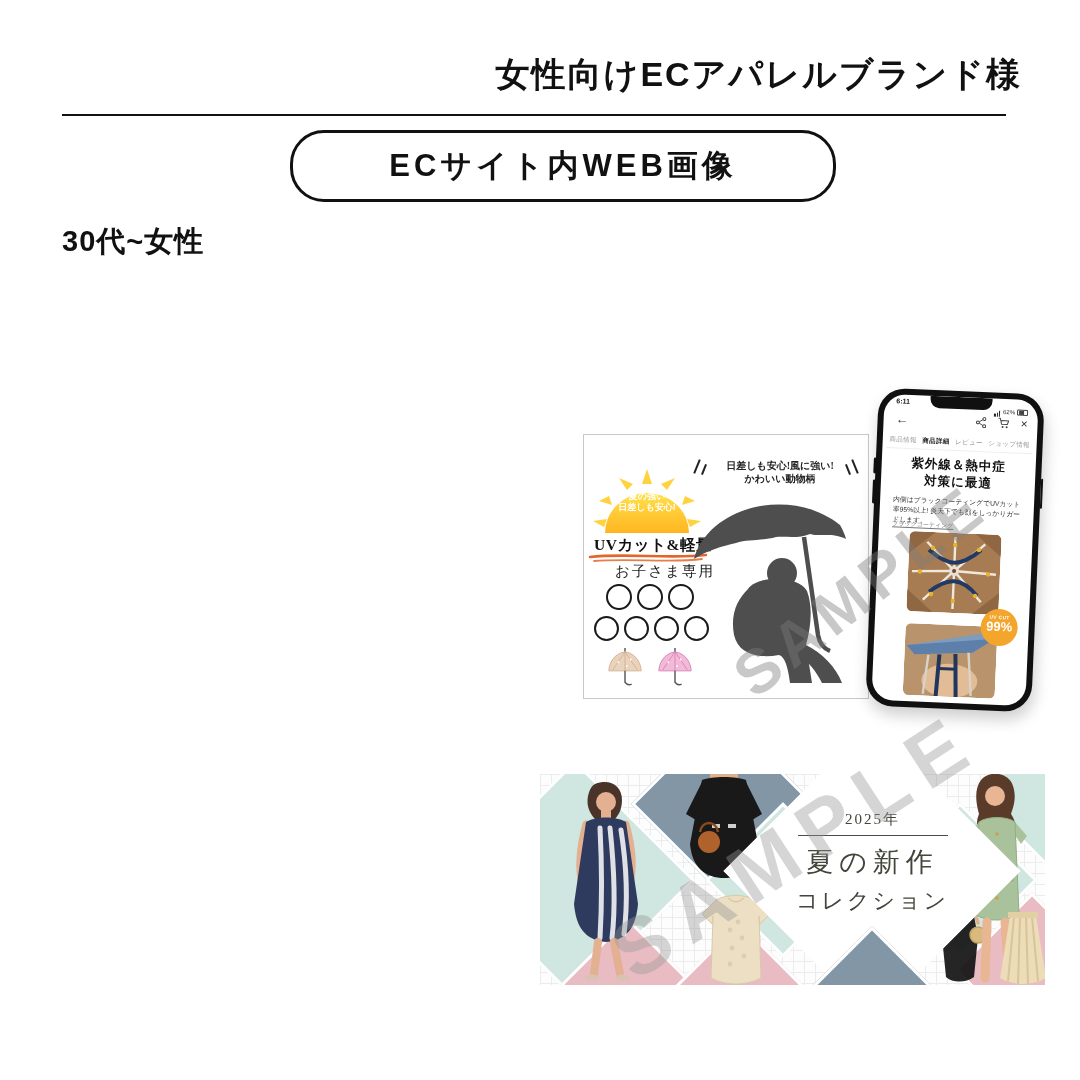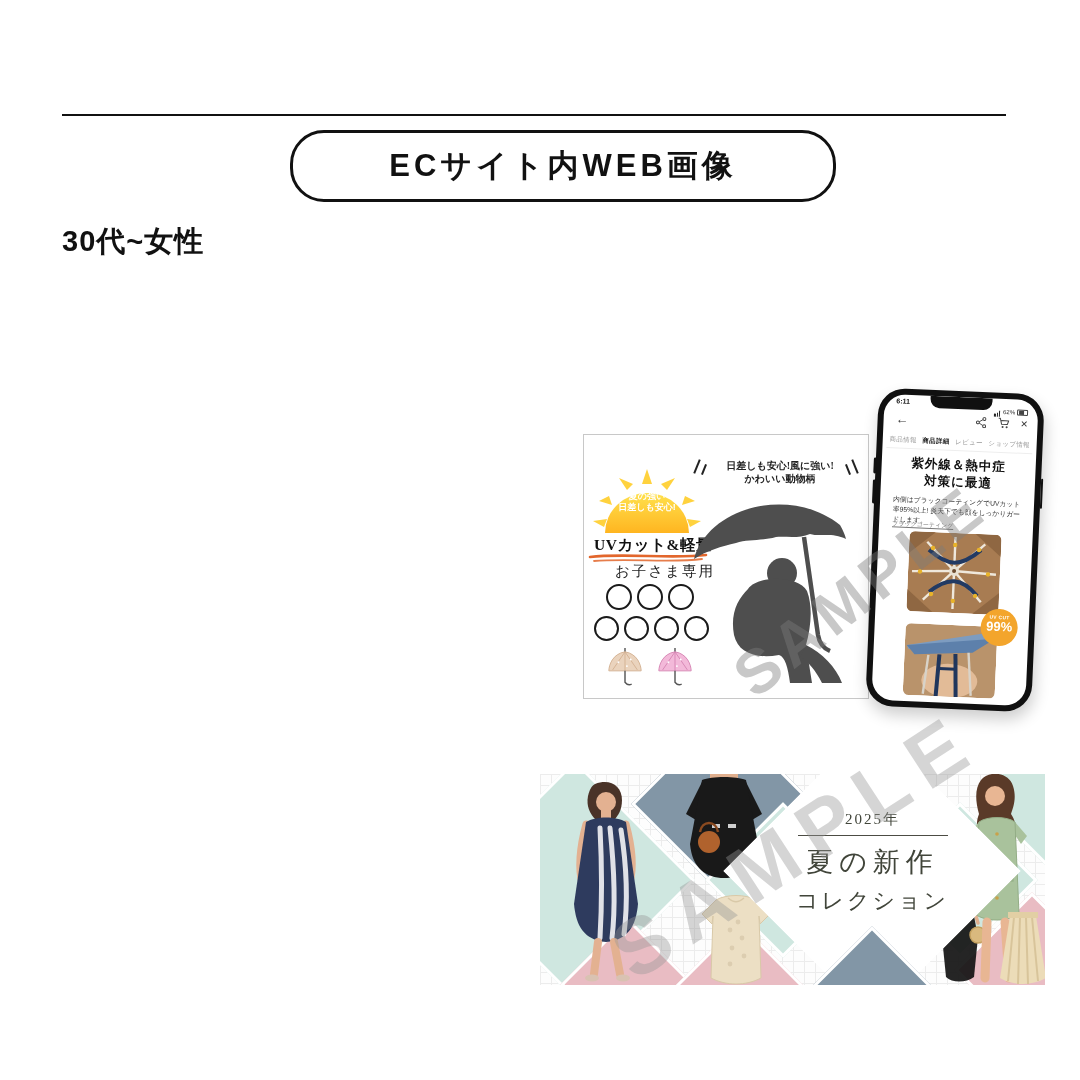--- a/index.html
+++ b/index.html
@@ -105,20 +105,21 @@
   .bn-year{font-size:15px;letter-spacing:2px;}
   .bn-rule{width:150px;border-top:1.5px solid #4c4c44;margin:6px auto 8px auto;}
   .bn-line1{font-size:27px;letter-spacing:6px;}
   .bn-line2{font-size:22px;letter-spacing:3px;margin-top:6px;}
 </style>
 </head>
 <body>
 
 <div class="page">
 
+  <div class="client-title">女性向けECアパレルブランド様</div>
   <div class="head-rule"></div>
   <div class="badge">
     <span>ECサイト内WEB画像</span>
   </div>
 
   <div class="target">
     <div class="t2">30代~女性</div>
   </div>
 
 

